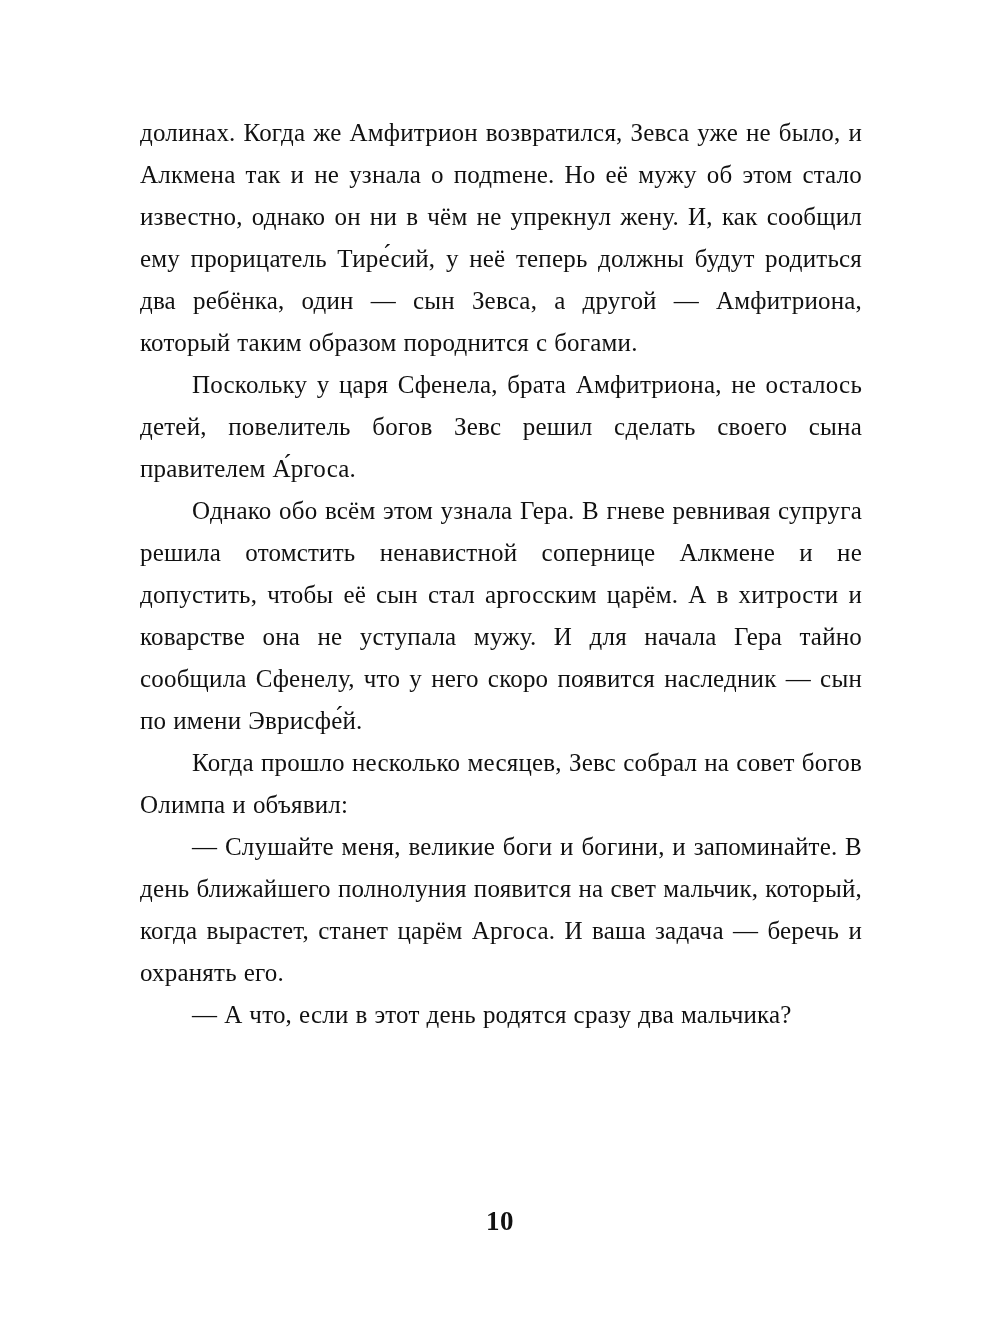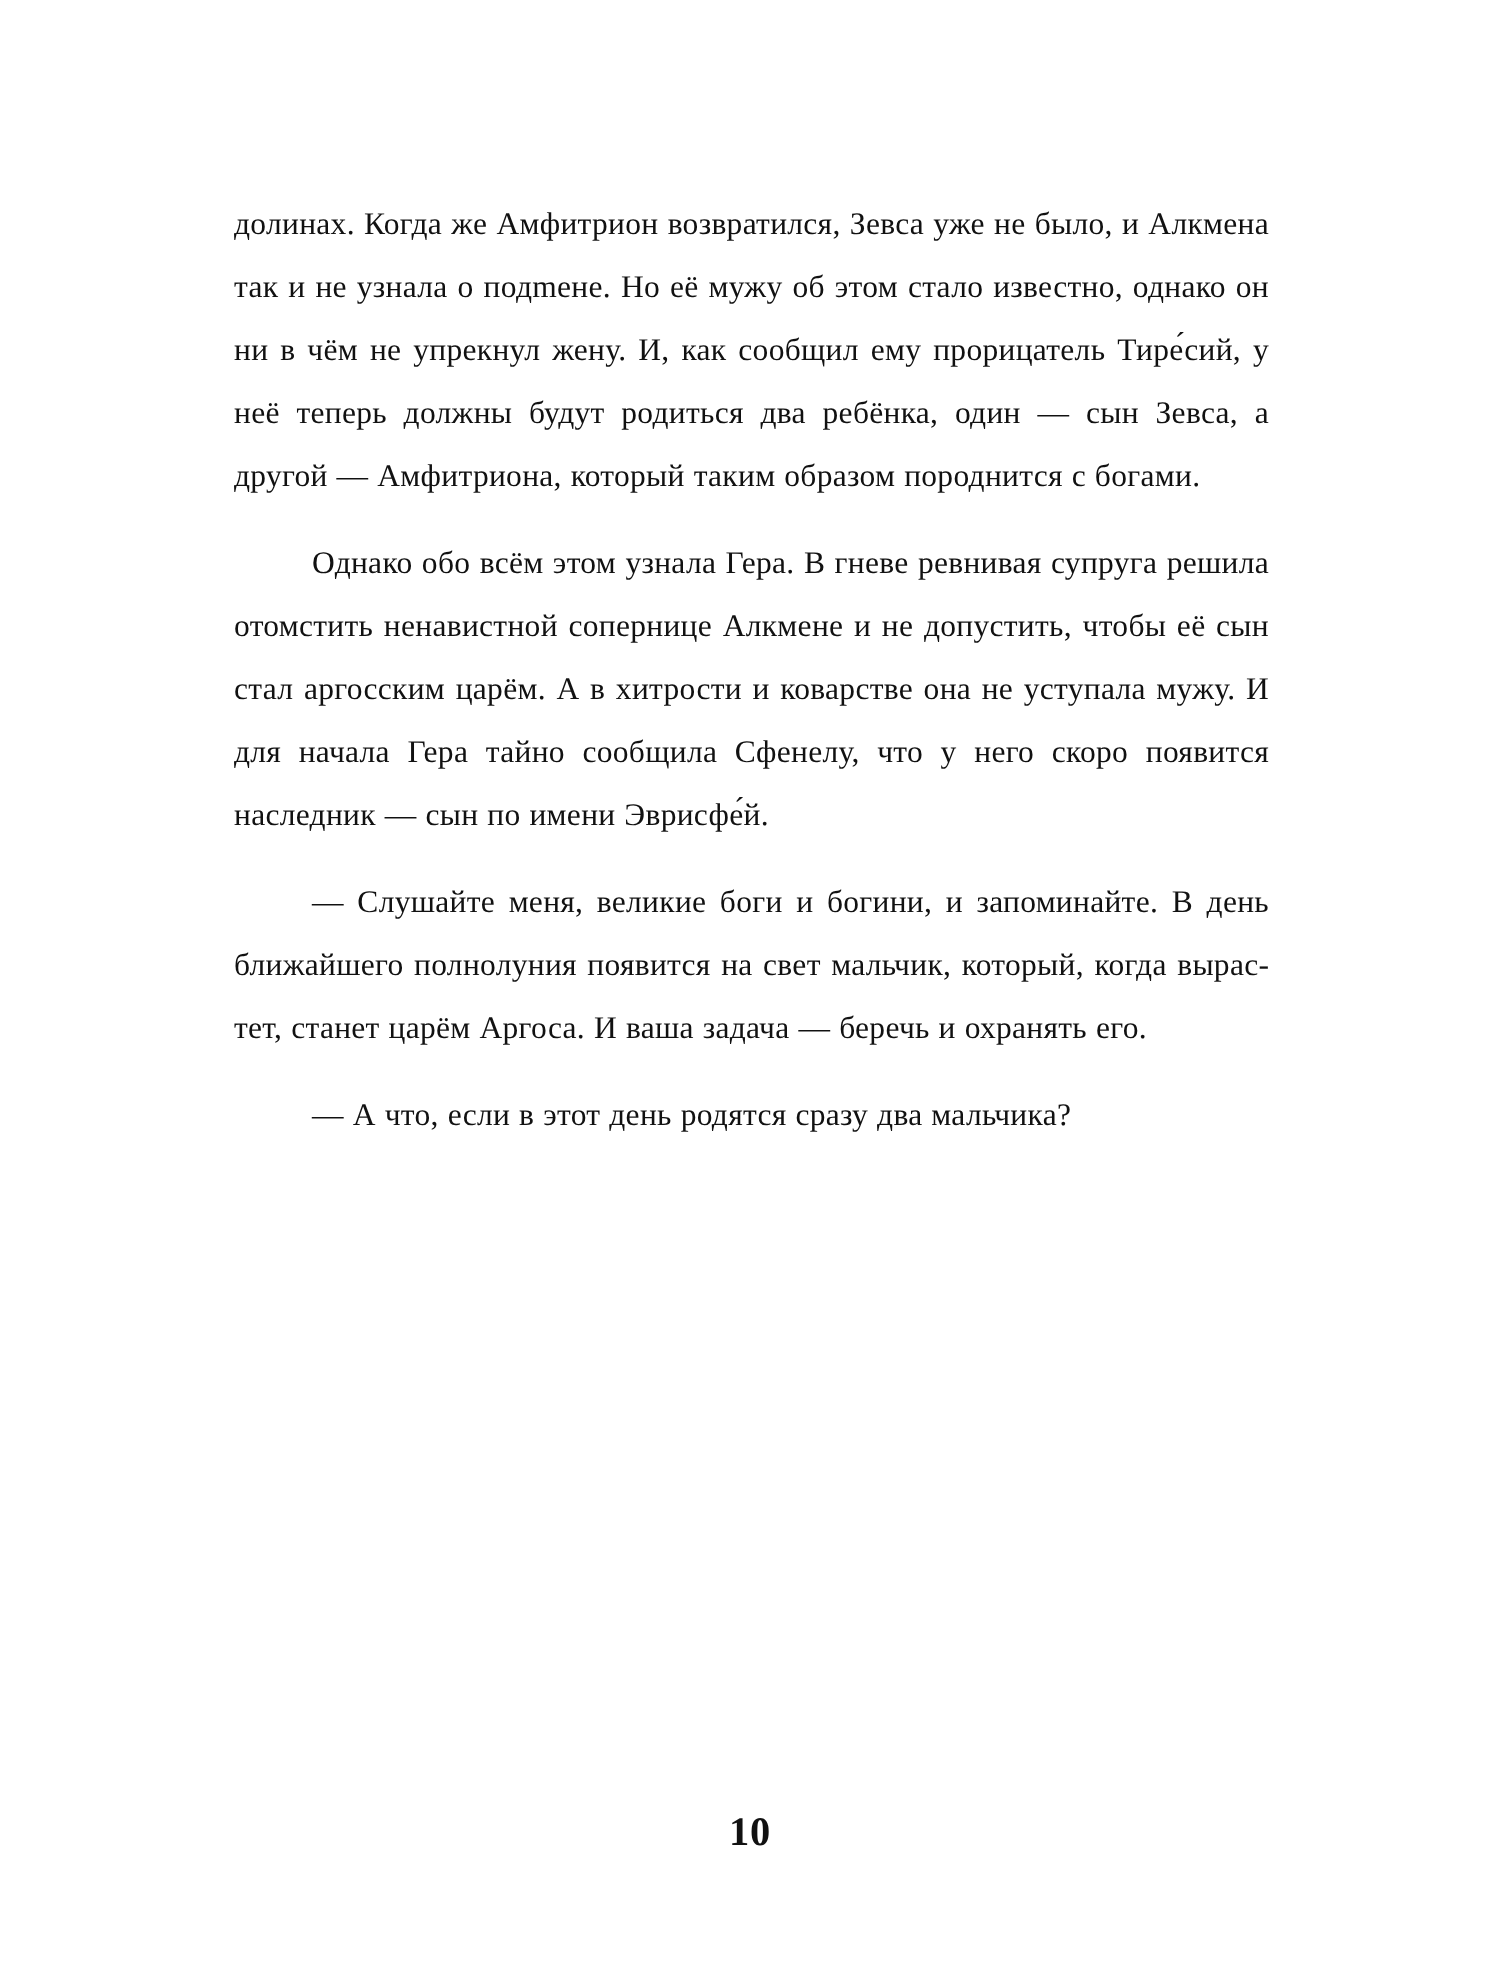--- a/index.html
+++ b/index.html
@@ -20,22 +20,22 @@
     height: 1317px;
     box-sizing: border-box;
   }
   .text-column {
     position: absolute;
     left: 140px;
     top: 112px;
     width: 722px;
   }
   .para {
-    margin: 16px;
-    font-size: 21px;
+    margin: 0;
+    font-size: 25px;
     line-height: 42px;
     text-align: justify;
     text-justify: inter-word;
     letter-spacing: 0.2px;
     word-spacing: 0.5px;
     hyphens: manual;
   }
   .para.indent {
     text-indent: 52px;
   }
@@ -49,18 +49,20 @@
     font-weight: bold;
     letter-spacing: 0.5px;
   }
 </style>
 </head>
 <body>
 
 <div class="page">
   <div class="text-column">
     <p class="para">долинах. Когда же Амфитрион возвратился, Зевса уже не было, и Алкмена так и не узнала о под­mене. Но её мужу об этом стало известно, однако он ни в чём не упрекнул жену. И, как сообщил ему прорицатель Тире́сий, у неё теперь должны будут родиться два ребёнка, один — сын Зевса, а другой — Амфитриона, который таким образом породнится с богами.</p>
+    <p class="para indent">Поскольку у царя Сфенела, брата Амфитрио­на, не осталось детей, повелитель богов Зевс ре­шил сделать своего сына правителем А́ргоса.</p>
     <p class="para indent">Однако обо всём этом узнала Гера. В гневе ревнивая супруга решила отомстить ненавистной сопернице Алкмене и не допустить, чтобы её сын стал аргосским царём. А в хитрости и коварстве она не уступала мужу. И для начала Гера тай­но сообщила Сфенелу, что у него скоро появится наследник — сын по имени Эврисфе́й.</p>
+    <p class="para indent">Когда прошло несколько месяцев, Зевс собрал на совет богов Олимпа и объявил:</p>
     <p class="para indent">— Слушайте меня, великие боги и богини, и запоминайте. В день ближайшего полнолуния по­явится на свет мальчик, который, когда вырас­тет, станет царём Аргоса. И ваша задача — бе­речь и охранять его.</p>
     <p class="para indent">— А что, если в этот день родятся сразу два мальчика?</p>
   </div>
   <div class="page-number">10</div>
 </div>
 
 </body></html>

